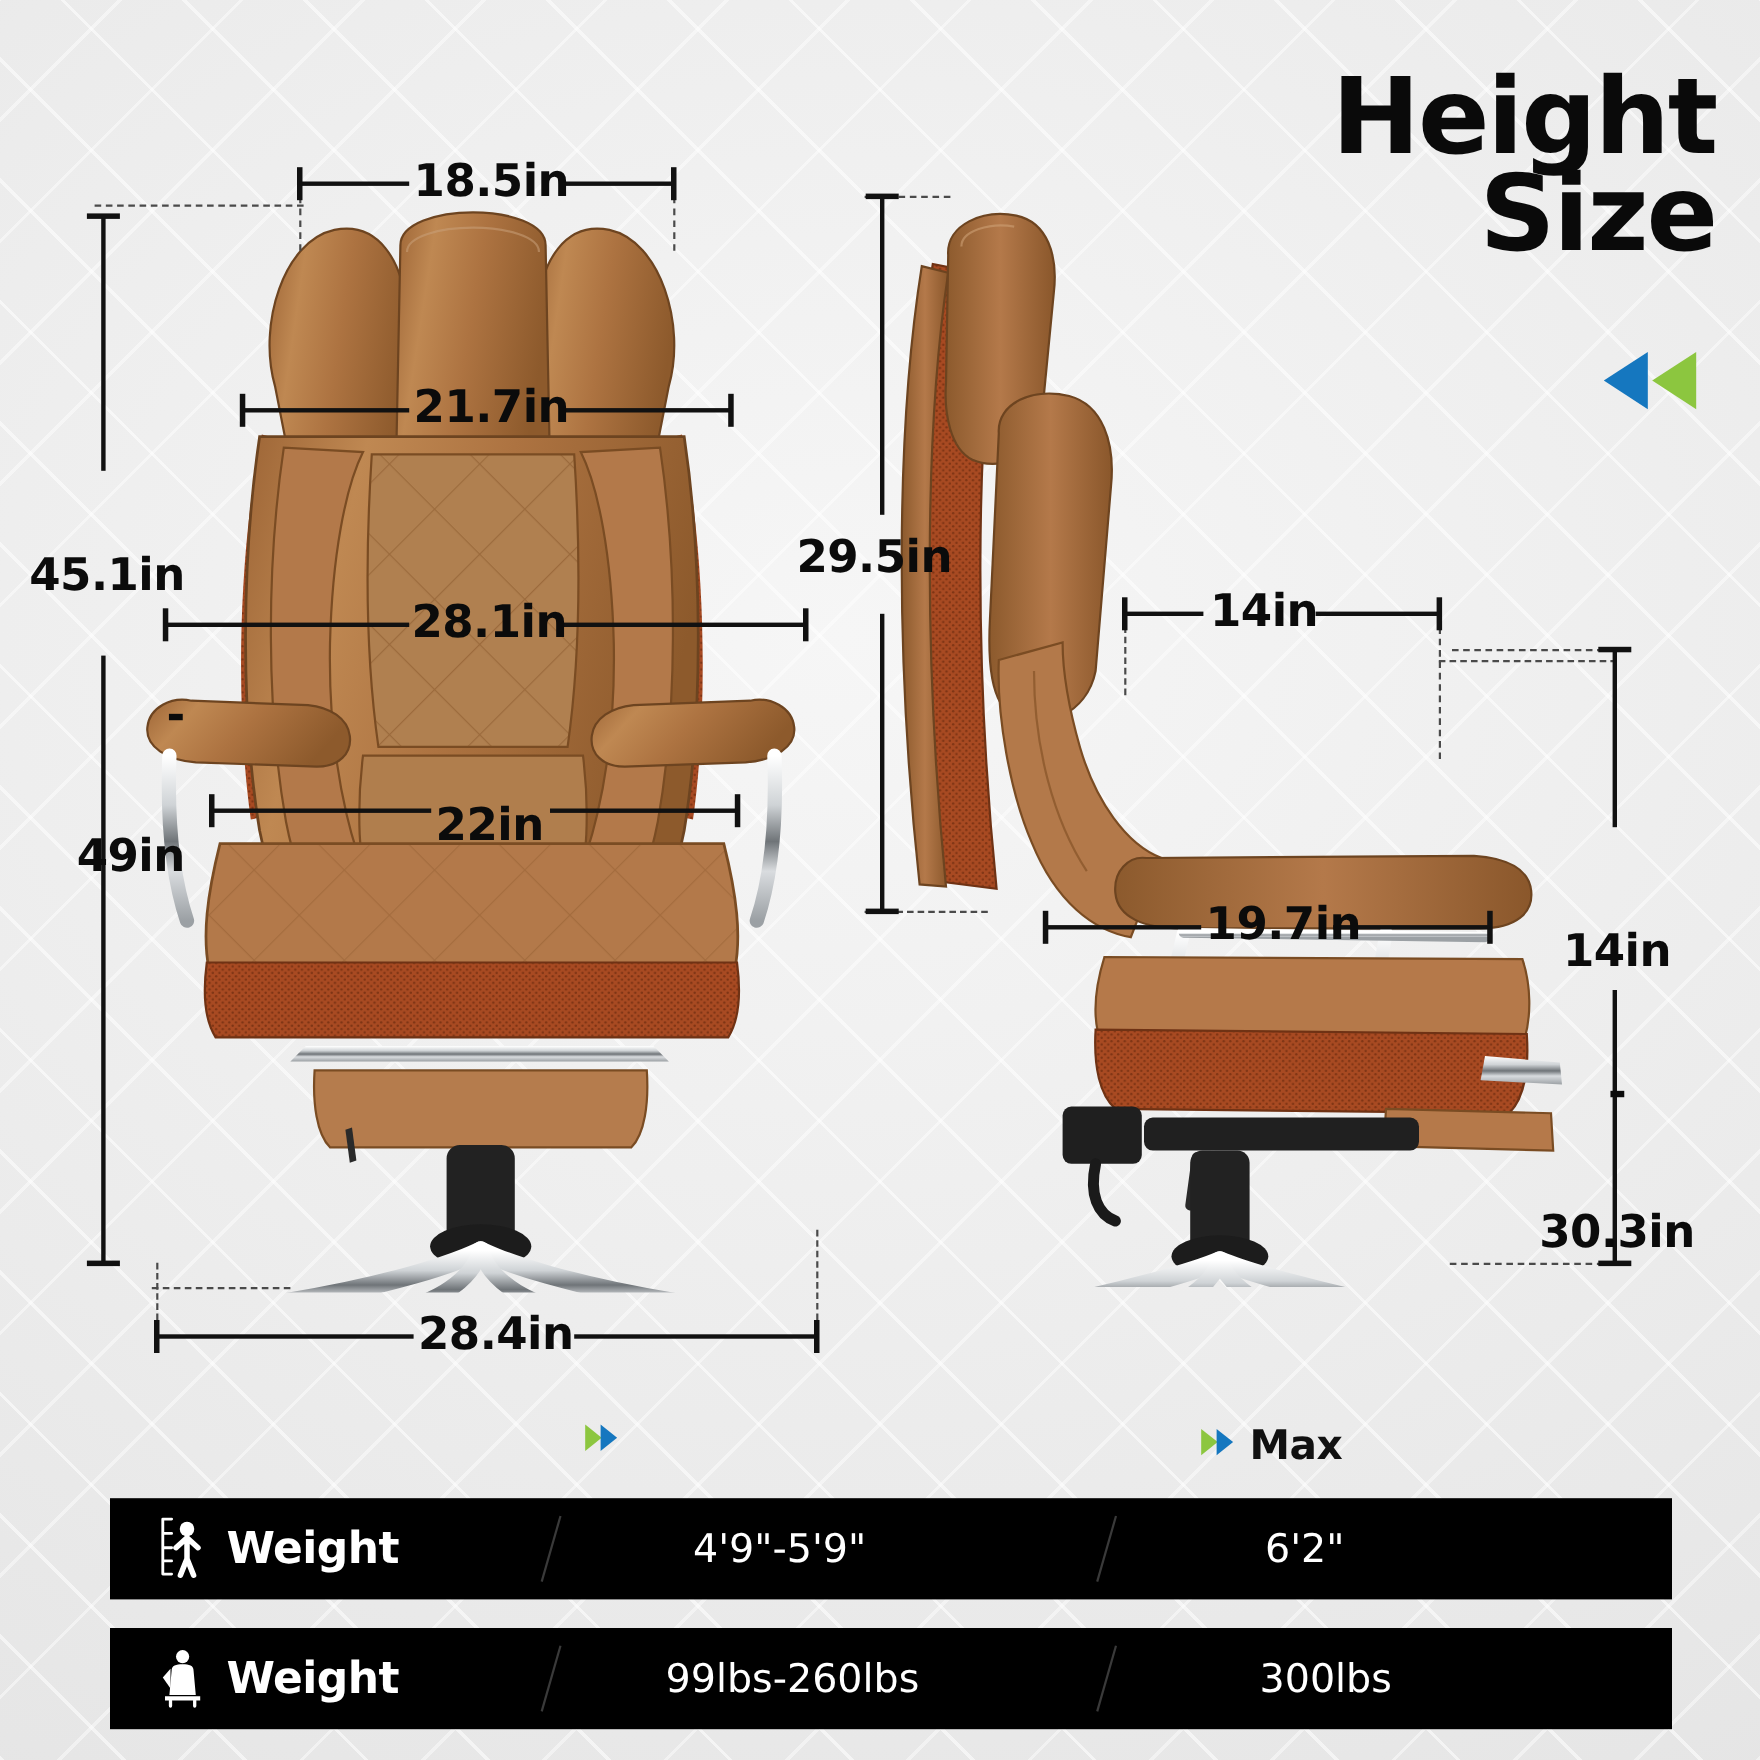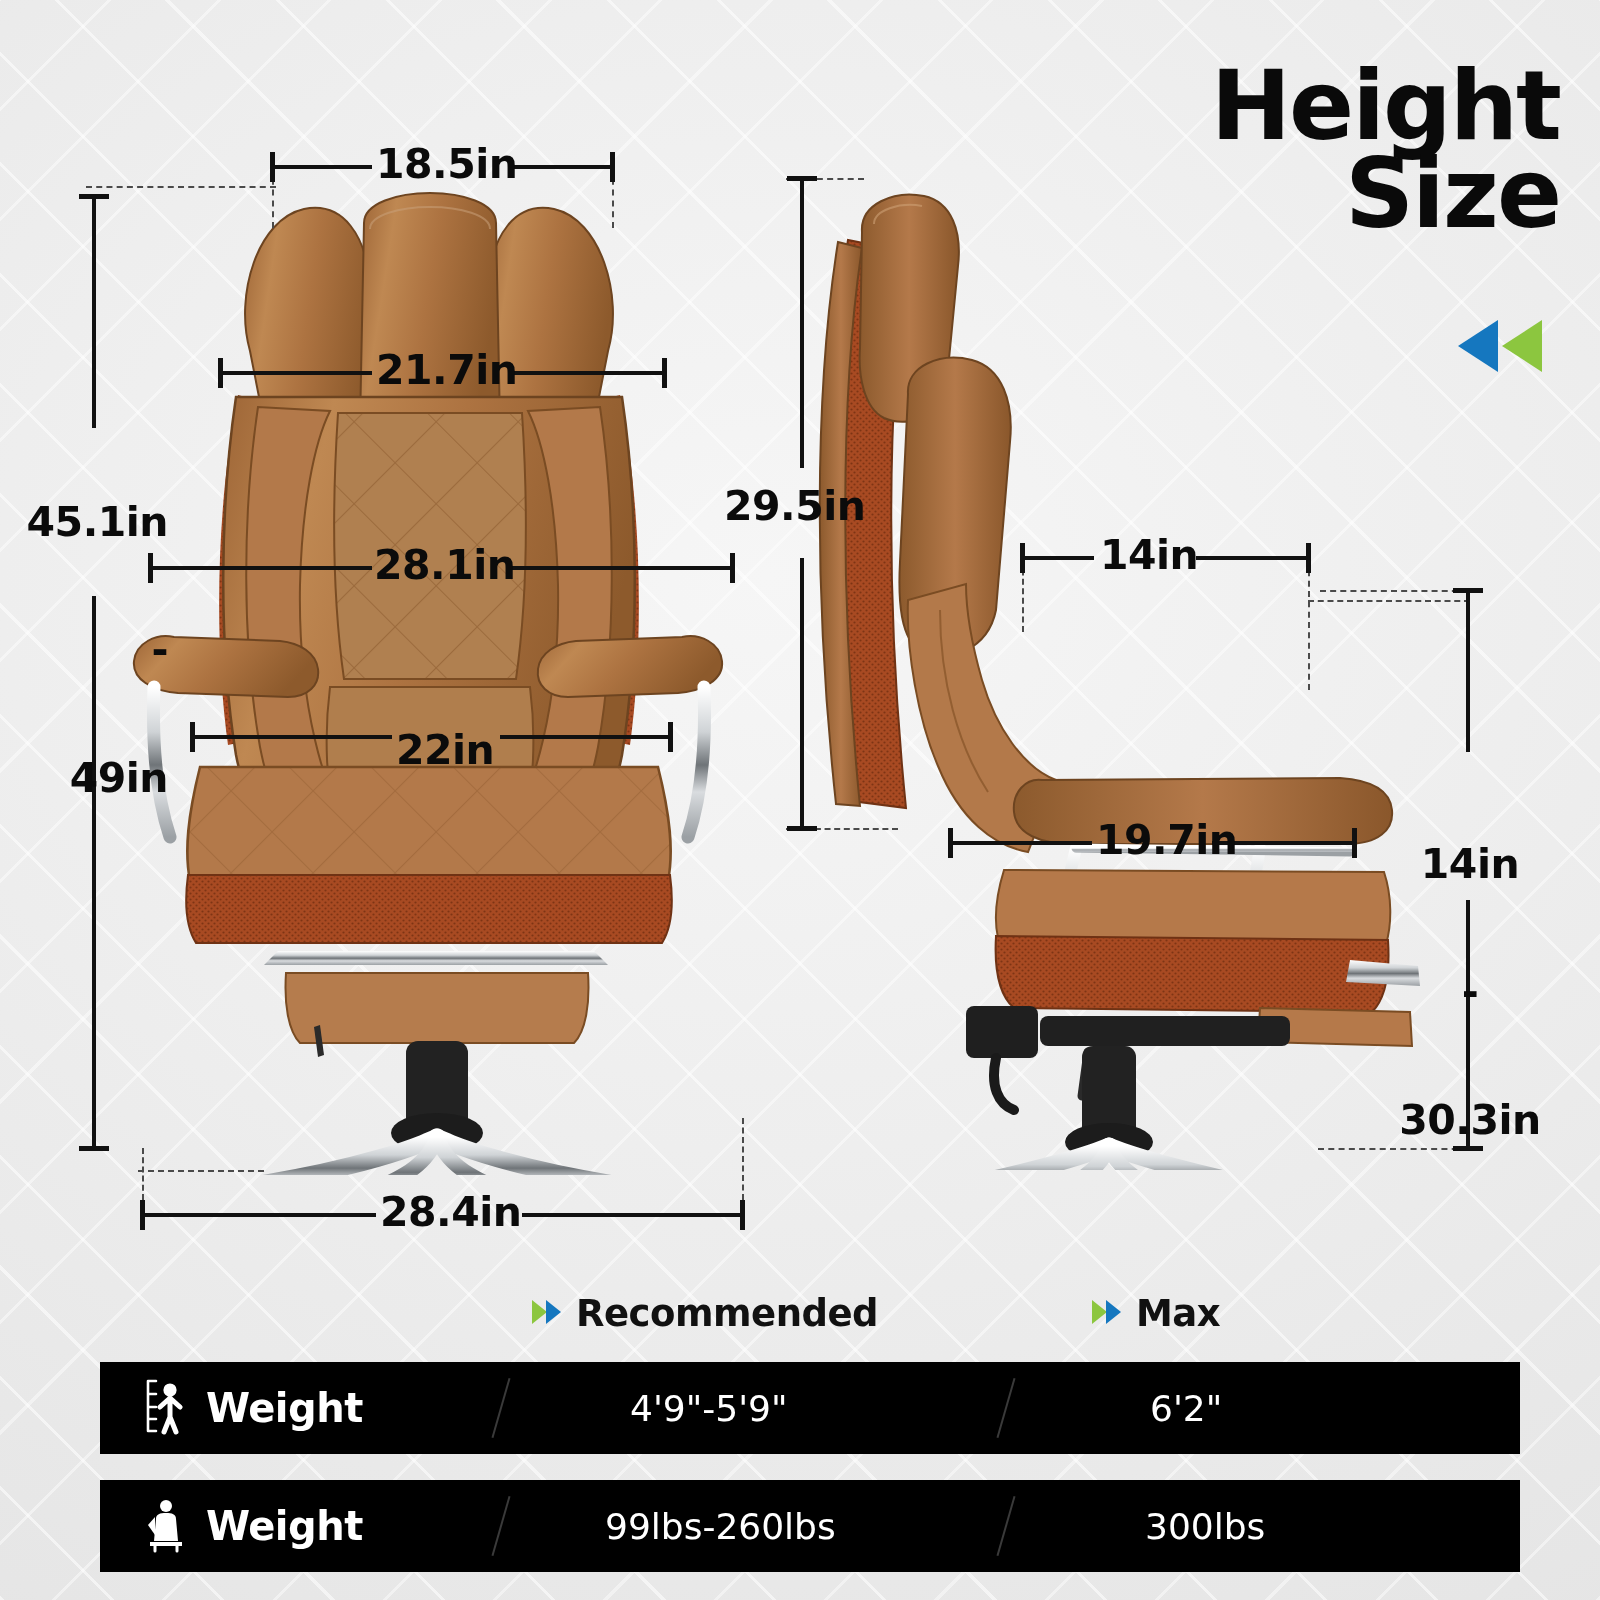--- a/index.html
+++ b/index.html
@@ -346,21 +346,20 @@
   </div>
 
   <div class="spec-head">
     <div class="cell" style="left:430px; top:4px;">
       <span>
         <svg width="34" height="30" viewBox="0 0 34 30">
           <polygon points="2,3 2,27 17,15" fill="#8cc63f"></polygon>
           <polygon points="16,3 16,27 31,15" fill="#1577bf"></polygon>
         </svg>
       </span>
-      <span class="lbl">Recommended</span>
     </div>
     <div class="cell" style="left:990px; top:4px;">
       <span>
         <svg width="34" height="30" viewBox="0 0 34 30">
           <polygon points="2,3 2,27 17,15" fill="#8cc63f"></polygon>
           <polygon points="16,3 16,27 31,15" fill="#1577bf"></polygon>
         </svg>
       </span>
       <span class="lbl">Max</span>
     </div>

